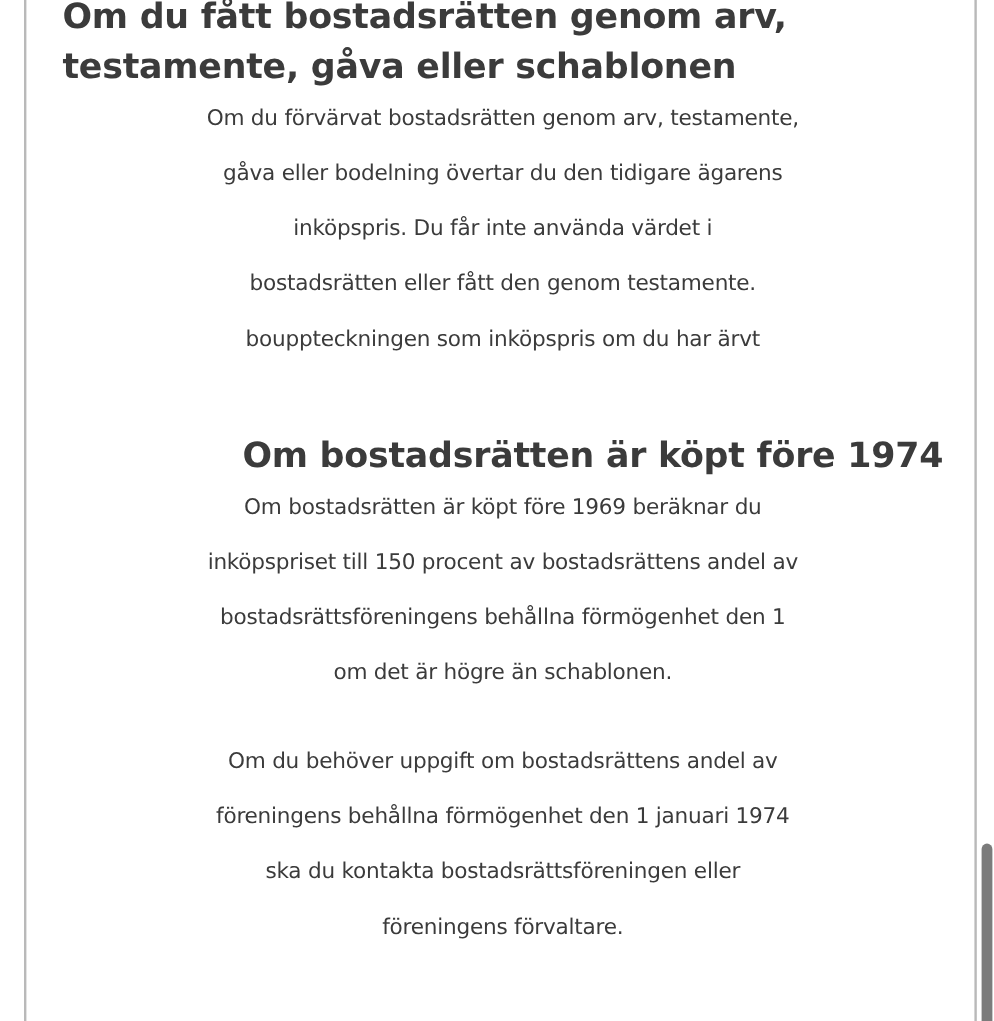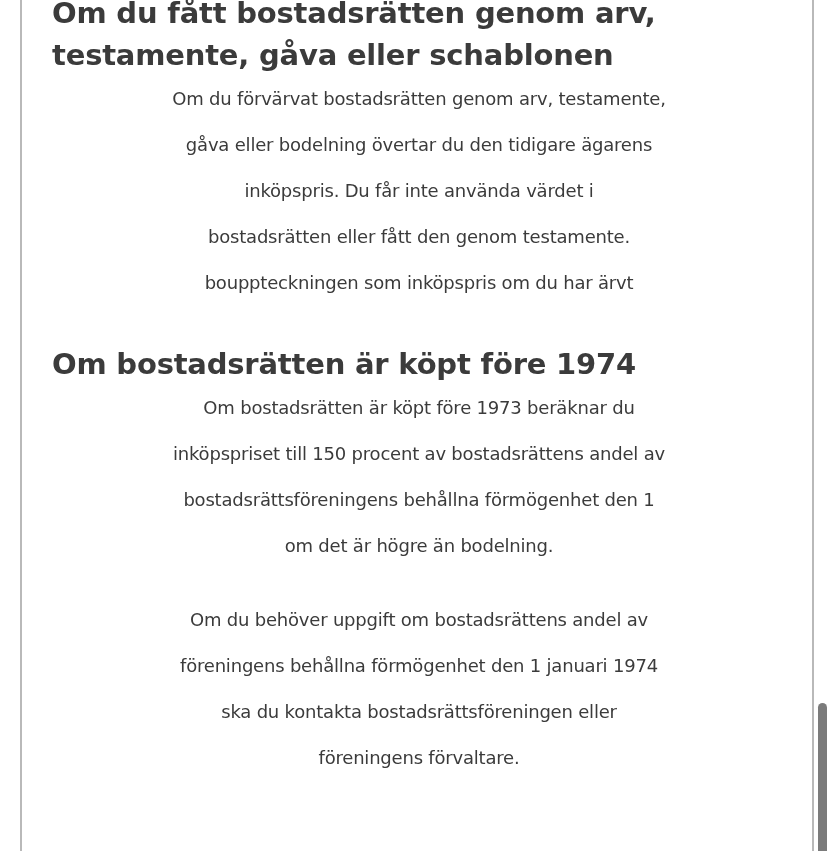--- a/index.html
+++ b/index.html
@@ -41,21 +41,22 @@
     font-weight:700;
     line-height:42px;
     color:var(--text);
     margin:0;
     letter-spacing:-0.2px;
   }
   .section-heading.first{
     margin-top:-8px;
   }
   .section-heading.second{
-    margin-top:37px;
+    margin-top:52px;
+    text-align:right;
   }
   .body-paragraph{
     font-size:18px;
     font-weight:400;
     line-height:46px;
     color:var(--text);
     margin:0;
     letter-spacing:-0.2px;
     text-align:center;
   }
@@ -99,24 +100,24 @@
         <span class="tline">bostadsrätten eller fått den genom testamente.</span>
         <span class="tline">bouppteckningen som inköpspris om du har ärvt</span>
       </p>
     </section>
 
     <section>
       <h2 class="section-heading second">
         <span class="tline">Om bostadsrätten är köpt före 1974</span>
       </h2>
       <p class="body-paragraph">
-        <span class="tline">Om bostadsrätten är köpt före 1973 beräknar du</span>
+        <span class="tline">Om bostadsrätten är köpt före 1969 beräknar du</span>
         <span class="tline">inköpspriset till 150 procent av bostadsrättens andel av</span>
         <span class="tline">bostadsrättsföreningens behållna förmögenhet den 1</span>
-        <span class="tline">om det är högre än bodelning.</span>
+        <span class="tline">om det är högre än schablonen.</span>
       </p>
       <p class="body-paragraph spaced">
         <span class="tline">Om du behöver uppgift om bostadsrättens andel av</span>
         <span class="tline">föreningens behållna förmögenhet den 1 januari 1974</span>
         <span class="tline">ska du kontakta bostadsrättsföreningen eller</span>
         <span class="tline">föreningens förvaltare.</span>
       </p>
     </section>
 
   </div>

